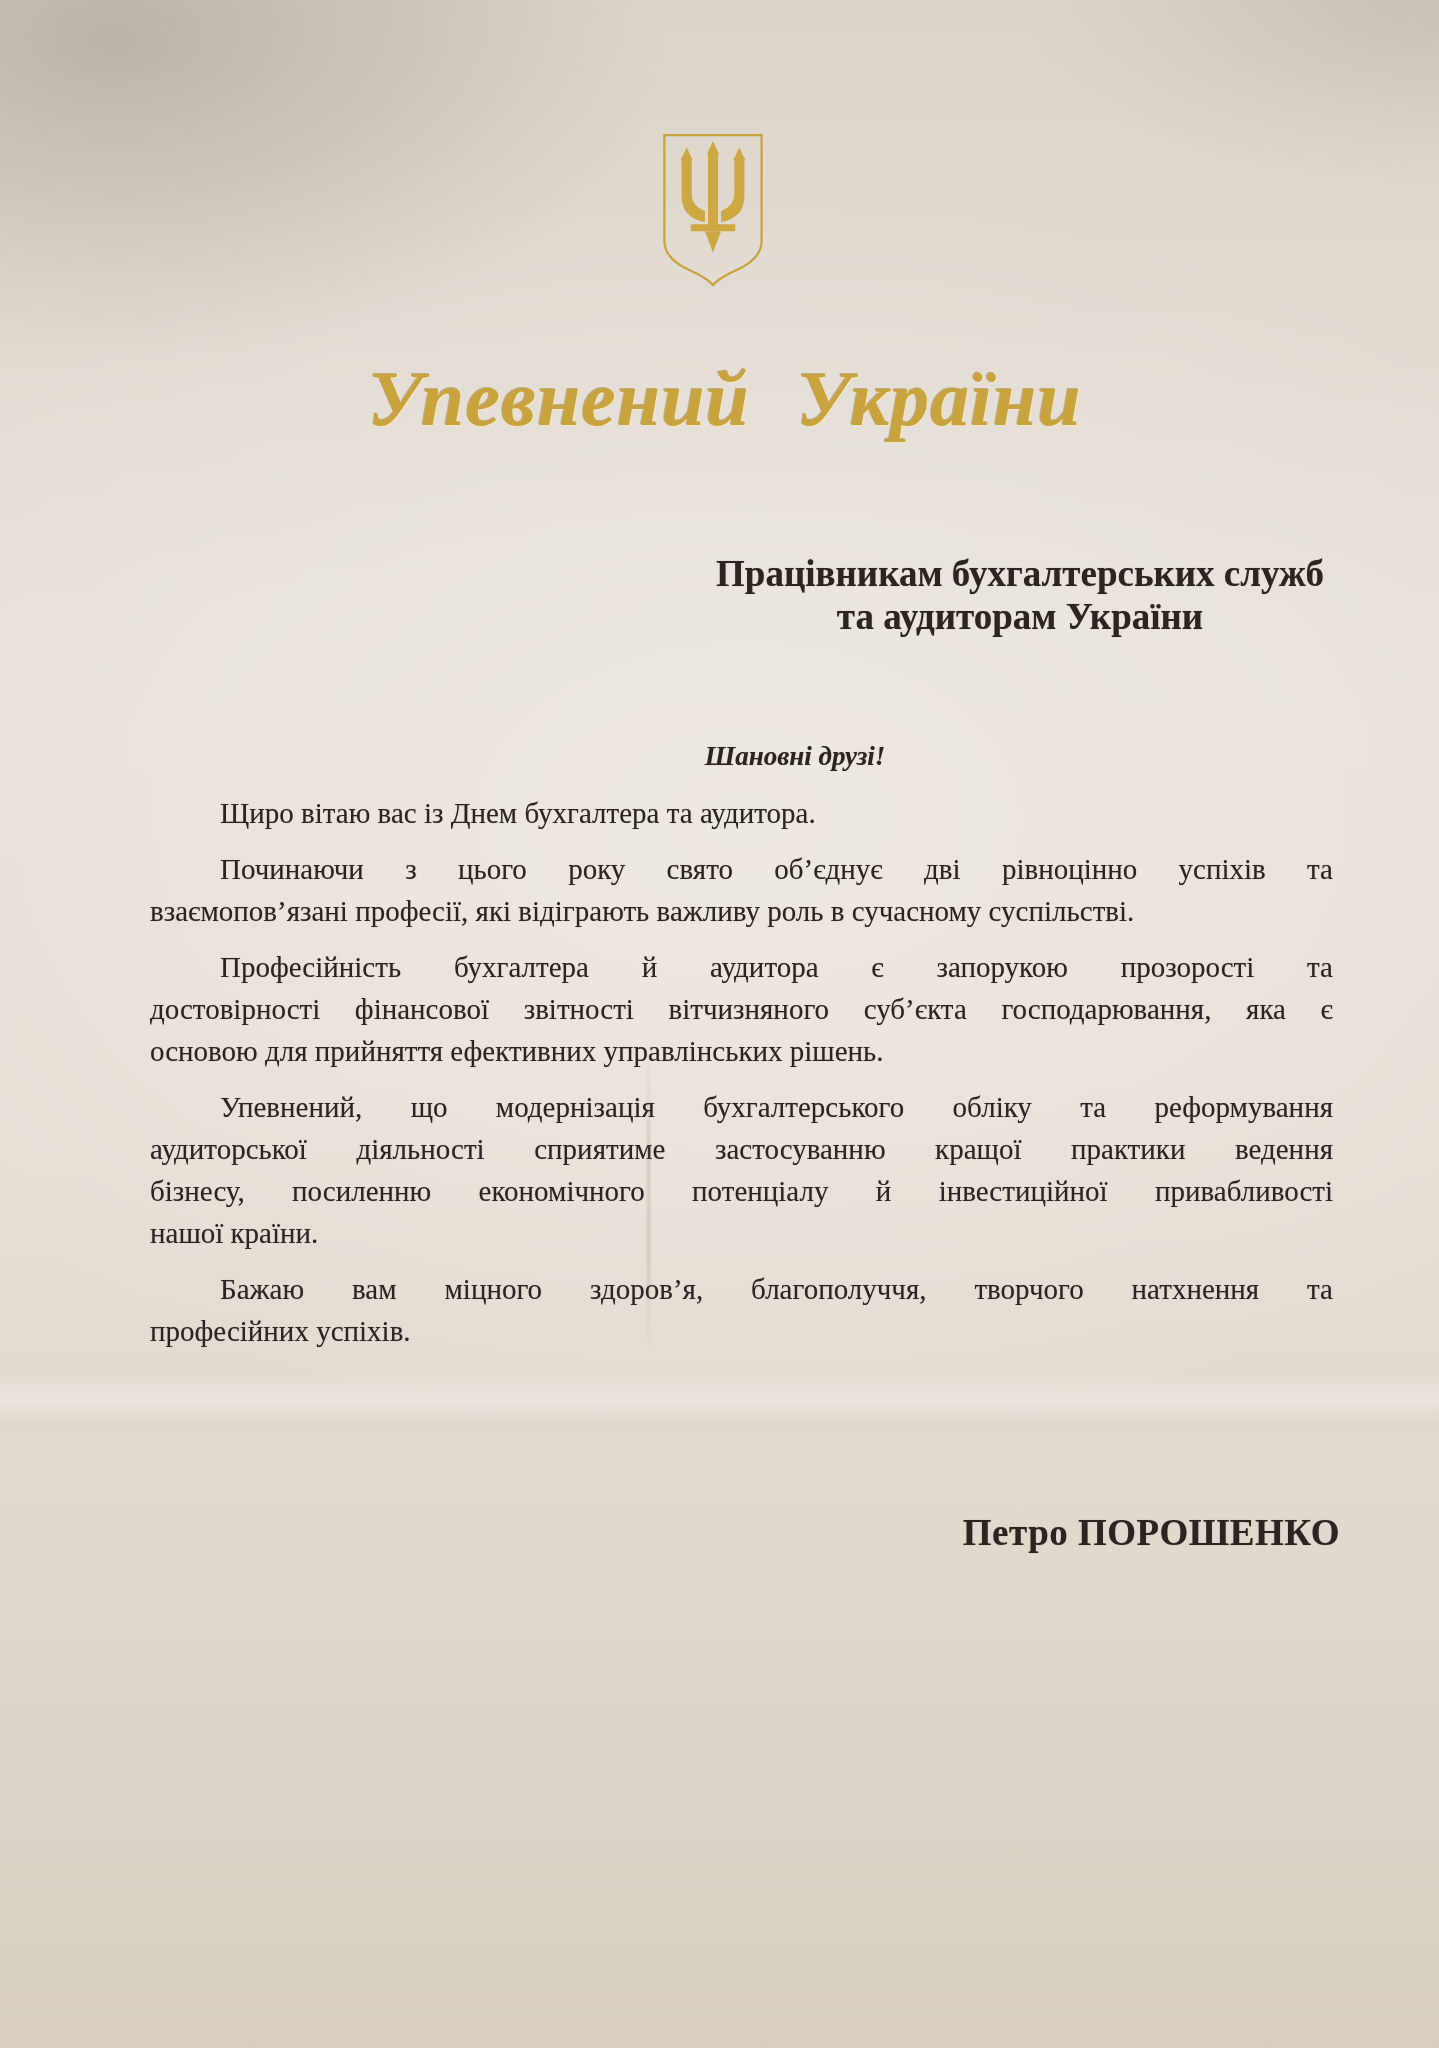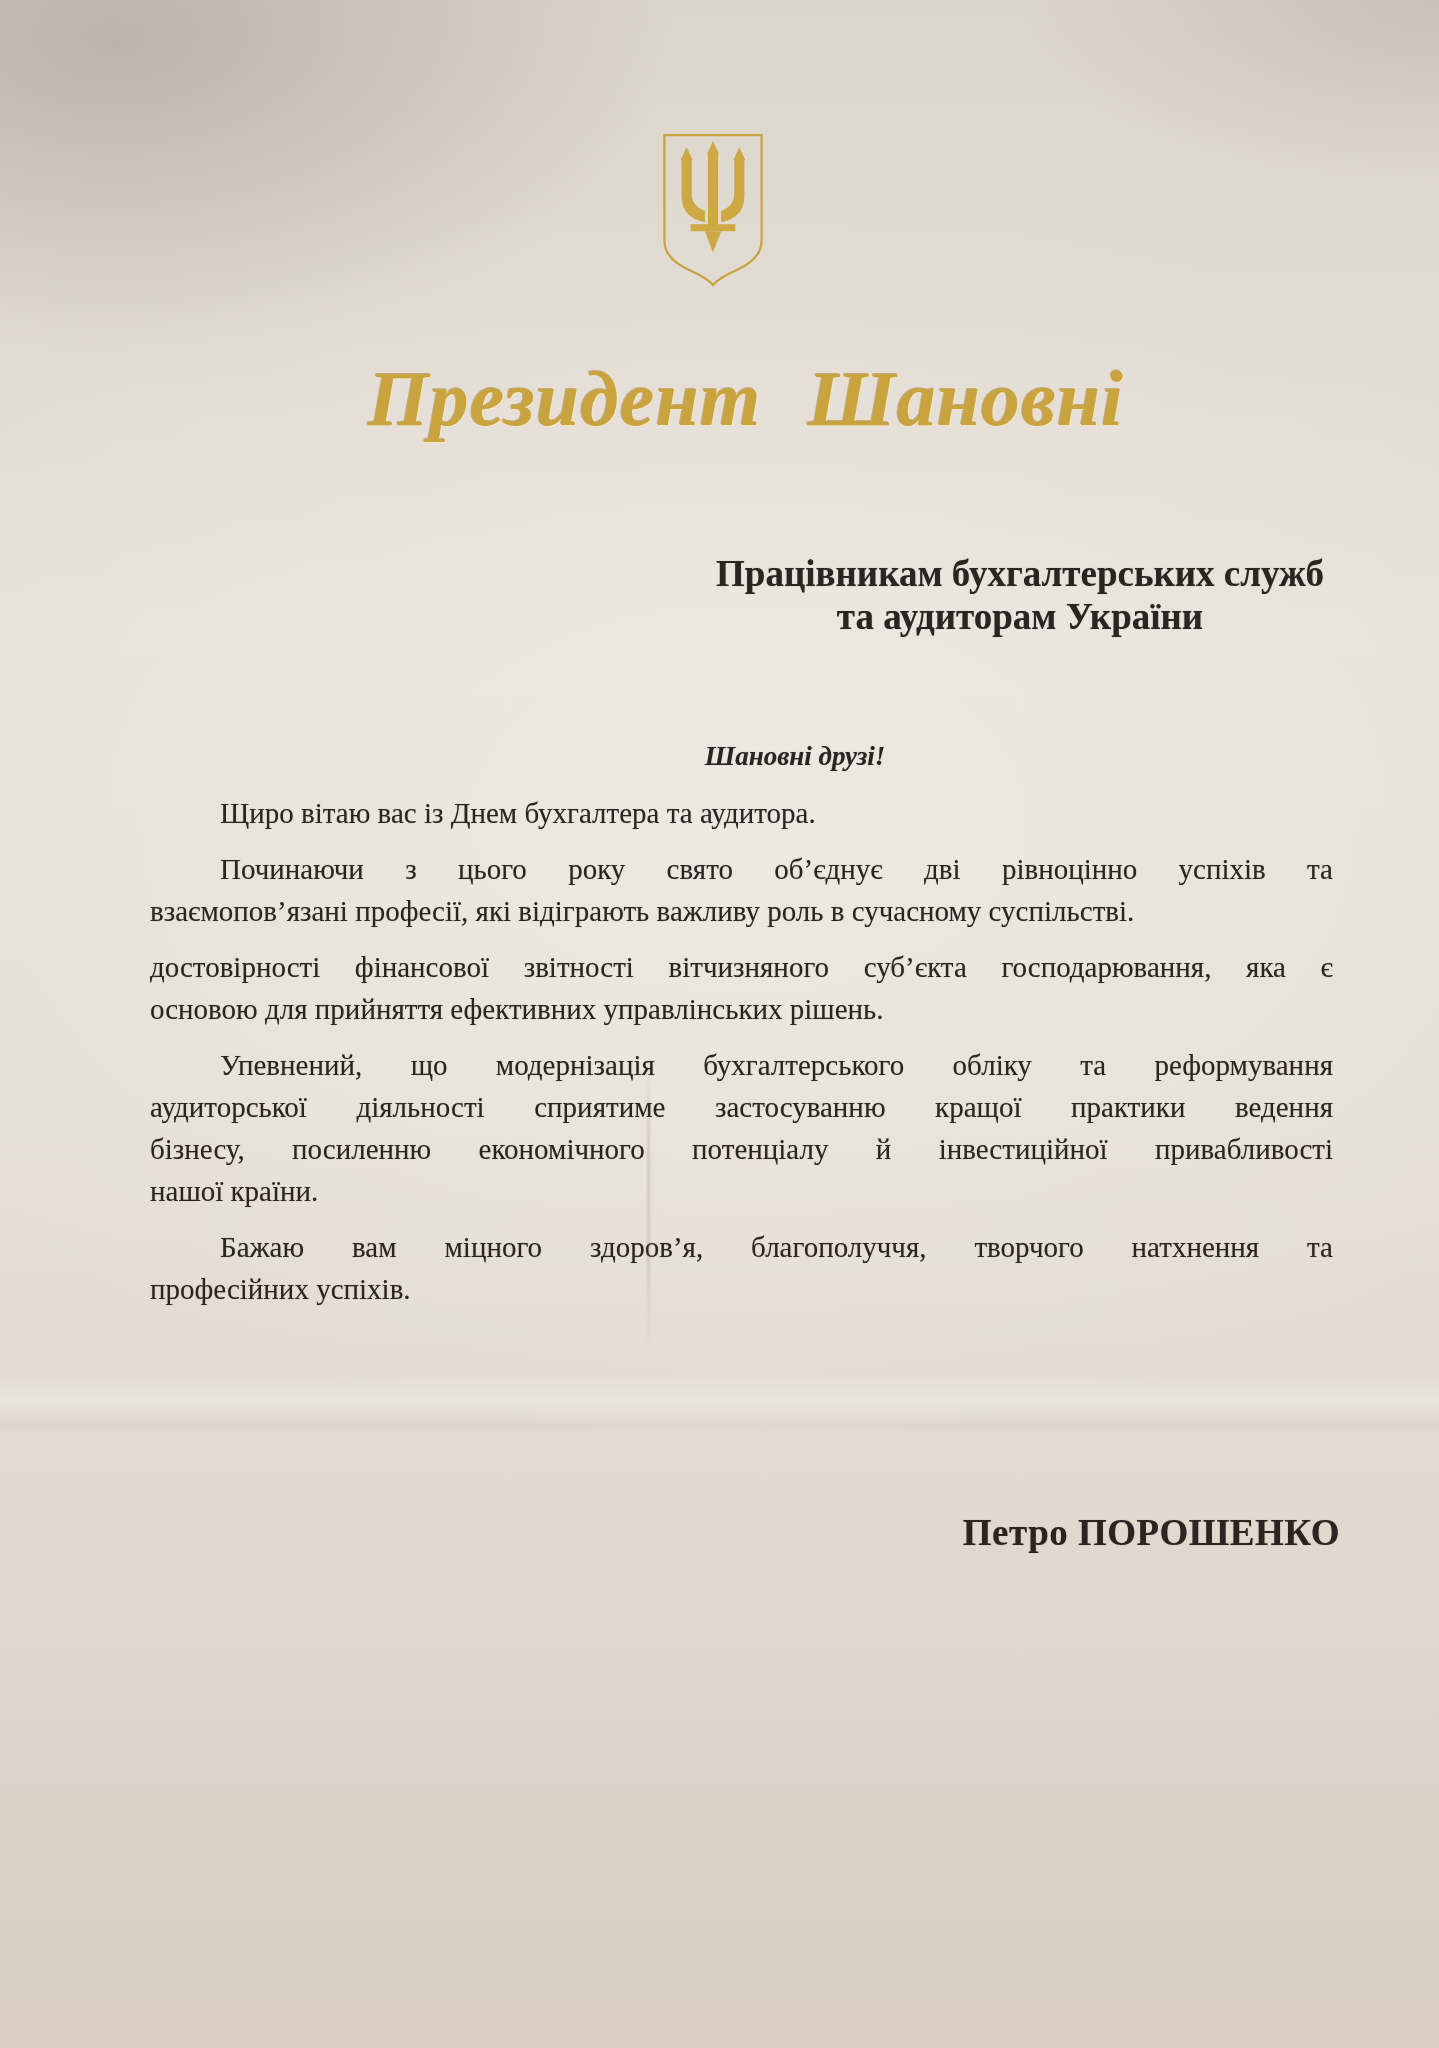--- a/index.html
+++ b/index.html
@@ -81,38 +81,39 @@
         <path d="M26,14 L20,27 L32,27 Z"></path>
         <path d="M21,25 L31,25 L31,60 Q31,72 44,77 L44,88 Q21,84 21,62 Z"></path>
         <path d="M78,14 L72,27 L84,27 Z"></path>
         <path d="M83,25 L73,25 L73,60 Q73,72 60,77 L60,88 Q83,84 83,62 Z"></path>
         <path d="M30,90 H74 V97 H30 Z"></path>
         <path d="M44,97 L52,118 L60,97 Z"></path>
       </g>
     </svg>
   </div>
 
-  <div class="masthead">Президент Шановні</div>
+  <div class="masthead">Упевнений України</div>
 
   <div class="addressee">
     <div>Працівникам бухгалтерських служб</div>
     <div>та аудиторам України</div>
   </div>
 
   <div class="salutation">Шановні друзі!</div>
 
   <div class="body-text">
     <div class="para">
       <div class="line first">Щиро вітаю вас із Днем бухгалтера та аудитора.</div>
     </div>
     <div class="para">
       <div class="line first jst">Починаючи з цього року свято об’єднує дві рівноцінно успіхів та</div>
       <div class="line">взаємопов’язані професії, які відіграють важливу роль в сучасному суспільстві.</div>
     </div>
     <div class="para">
+      <div class="line first jst">Професійність бухгалтера й аудитора є запорукою прозорості та</div>
       <div class="line jst">достовірності фінансової звітності вітчизняного суб’єкта господарювання, яка є</div>
       <div class="line">основою для прийняття ефективних управлінських рішень.</div>
     </div>
     <div class="para">
       <div class="line first jst">Упевнений, що модернізація бухгалтерського обліку та реформування</div>
       <div class="line jst">аудиторської діяльності сприятиме застосуванню кращої практики ведення</div>
       <div class="line jst">бізнесу, посиленню економічного потенціалу й інвестиційної привабливості</div>
       <div class="line">нашої країни.</div>
     </div>
     <div class="para">

